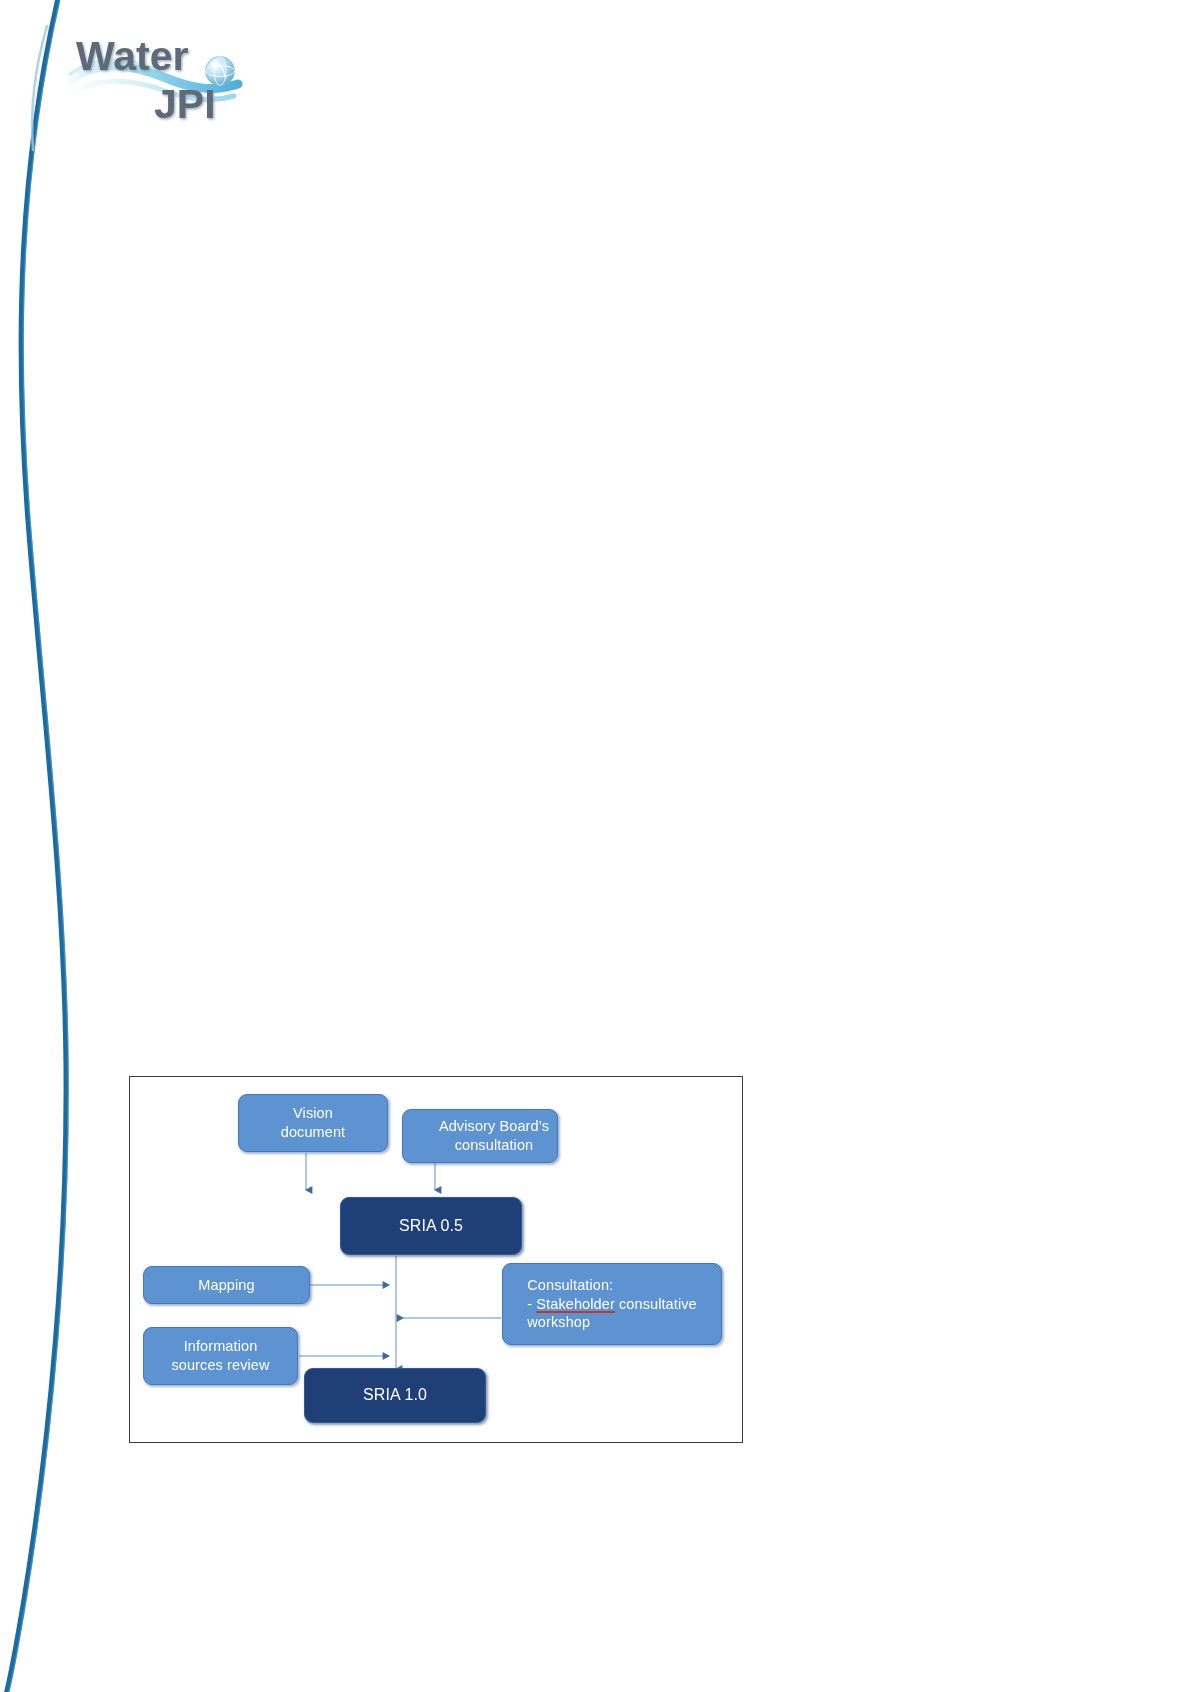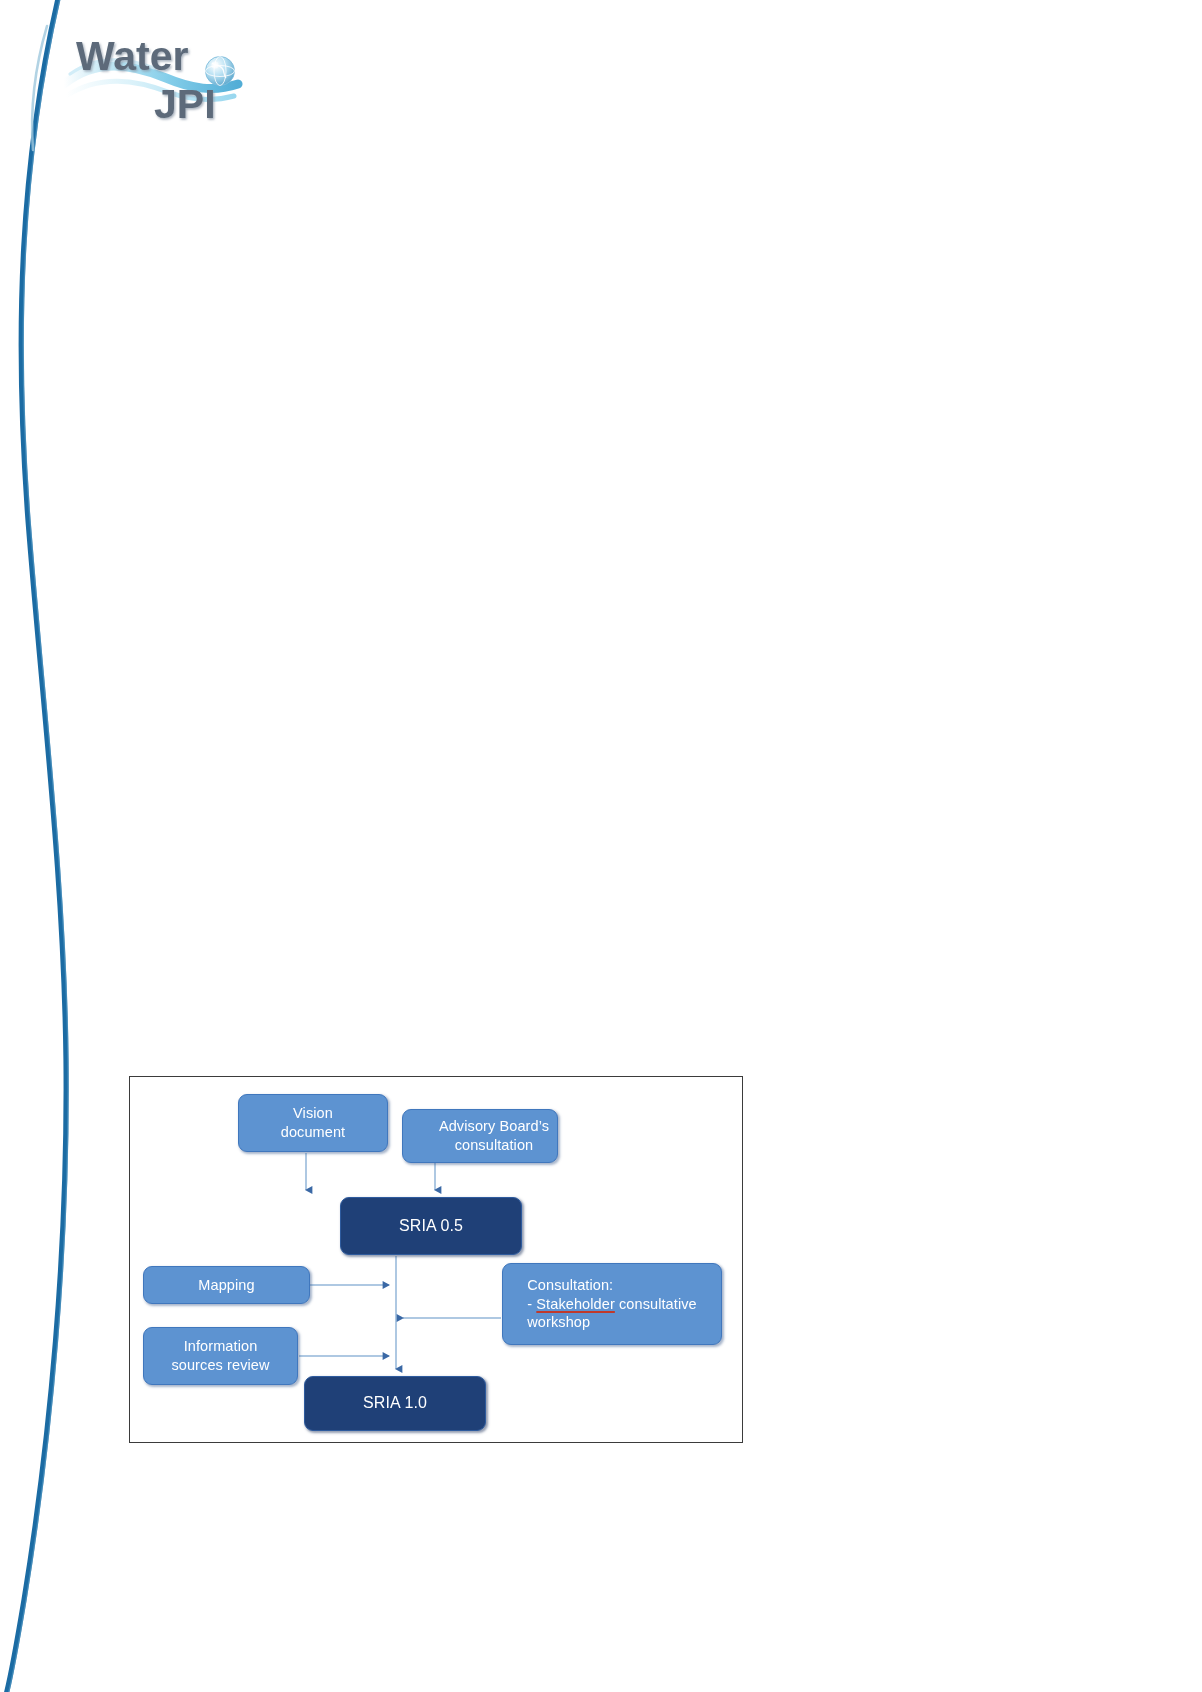--- a/index.html
+++ b/index.html
@@ -191,17 +191,17 @@
   </div>
 
   <div class="node-box node-light node-left" style="left:372px; top:186px; width:220px; height:82px;">
     <span>
       <span>Consultation:</span><br>
       <span>- </span><span class="misspell">Stakeholder</span><span> consultative</span><br>
       <span>workshop</span>
     </span>
   </div>
 
-  <div class="node-box node-dark" style="left:174px; top:299px; width:182px; height:55px;">
+  <div class="node-box node-dark" style="left:174px; top:291px; width:182px; height:55px;">
     <span>SRIA 1.0</span>
   </div>
 
 </div>
 
 </body></html>

